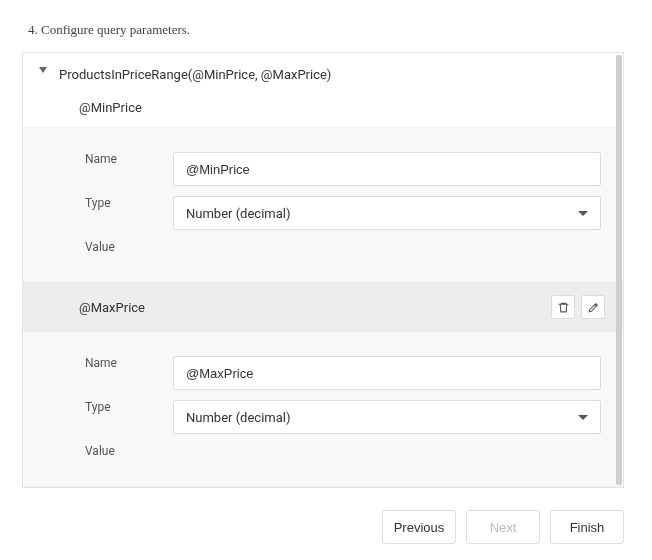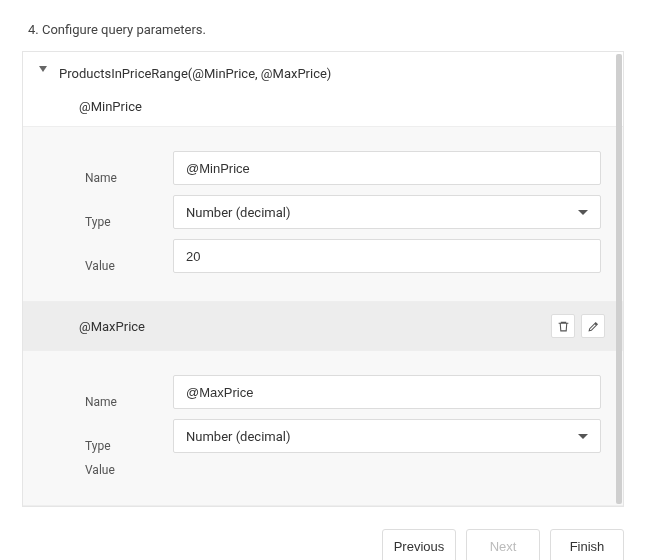--- a/index.html
+++ b/index.html
@@ -10,20 +10,21 @@
       background: #fff;
       width: 652px;
       height: 560px;
       padding: 22px 28px 22px 22px;
     }
     .step-title {
       font-size: 13px;
       color: #444;
       margin-bottom: 14px;
       padding-left: 6px;
+      font-family: Liberation Serif, serif;
     }
     .panel {
       border: 1px solid #e5e5e5;
       position: relative;
     }
     .panel-scroll-track {
       position: absolute;
       right: 1px;
       top: 2px;
       bottom: 2px;
@@ -76,21 +77,21 @@
       color: #555;
     }
     .icon-btn svg { width: 13px; height: 13px; }
     .form-block {
       background: #f8f8f8;
       padding: 14px 22px 18px 22px;
       border-bottom: 1px solid #eee;
     }
     .form-row {
       display: flex;
-      align-items: flex-end;
+      align-items: flex-start;
       margin: 10px 0;
     }
     .form-label {
       width: 128px;
       padding-left: 40px;
       font-size: 12px;
       color: #555;
     }
     .form-control {
       flex: 1;
@@ -166,23 +167,20 @@
     </div>
     <div class="form-row">
       <div class="form-label">Type</div>
       <div class="form-control">
         <span>Number (decimal)</span>
         <span class="dd-caret"></span>
       </div>
     </div>
     <div class="form-row">
       <div class="form-label">Value</div>
-      <div class="form-control">
-        <input type="text" value="20" style="">
-      </div>
     </div>
   </div>
 
   <div class="param-title selected">
     <span>@MaxPrice</span>
     <div class="param-title-actions">
       <div class="icon-btn">
         <svg viewBox="0 0 24 24" fill="none" stroke="currentColor" stroke-width="2">
             <path d="M3 6h18M8 6V4h8v2M6 6l1 14h10l1-14"></path>
           </svg>

